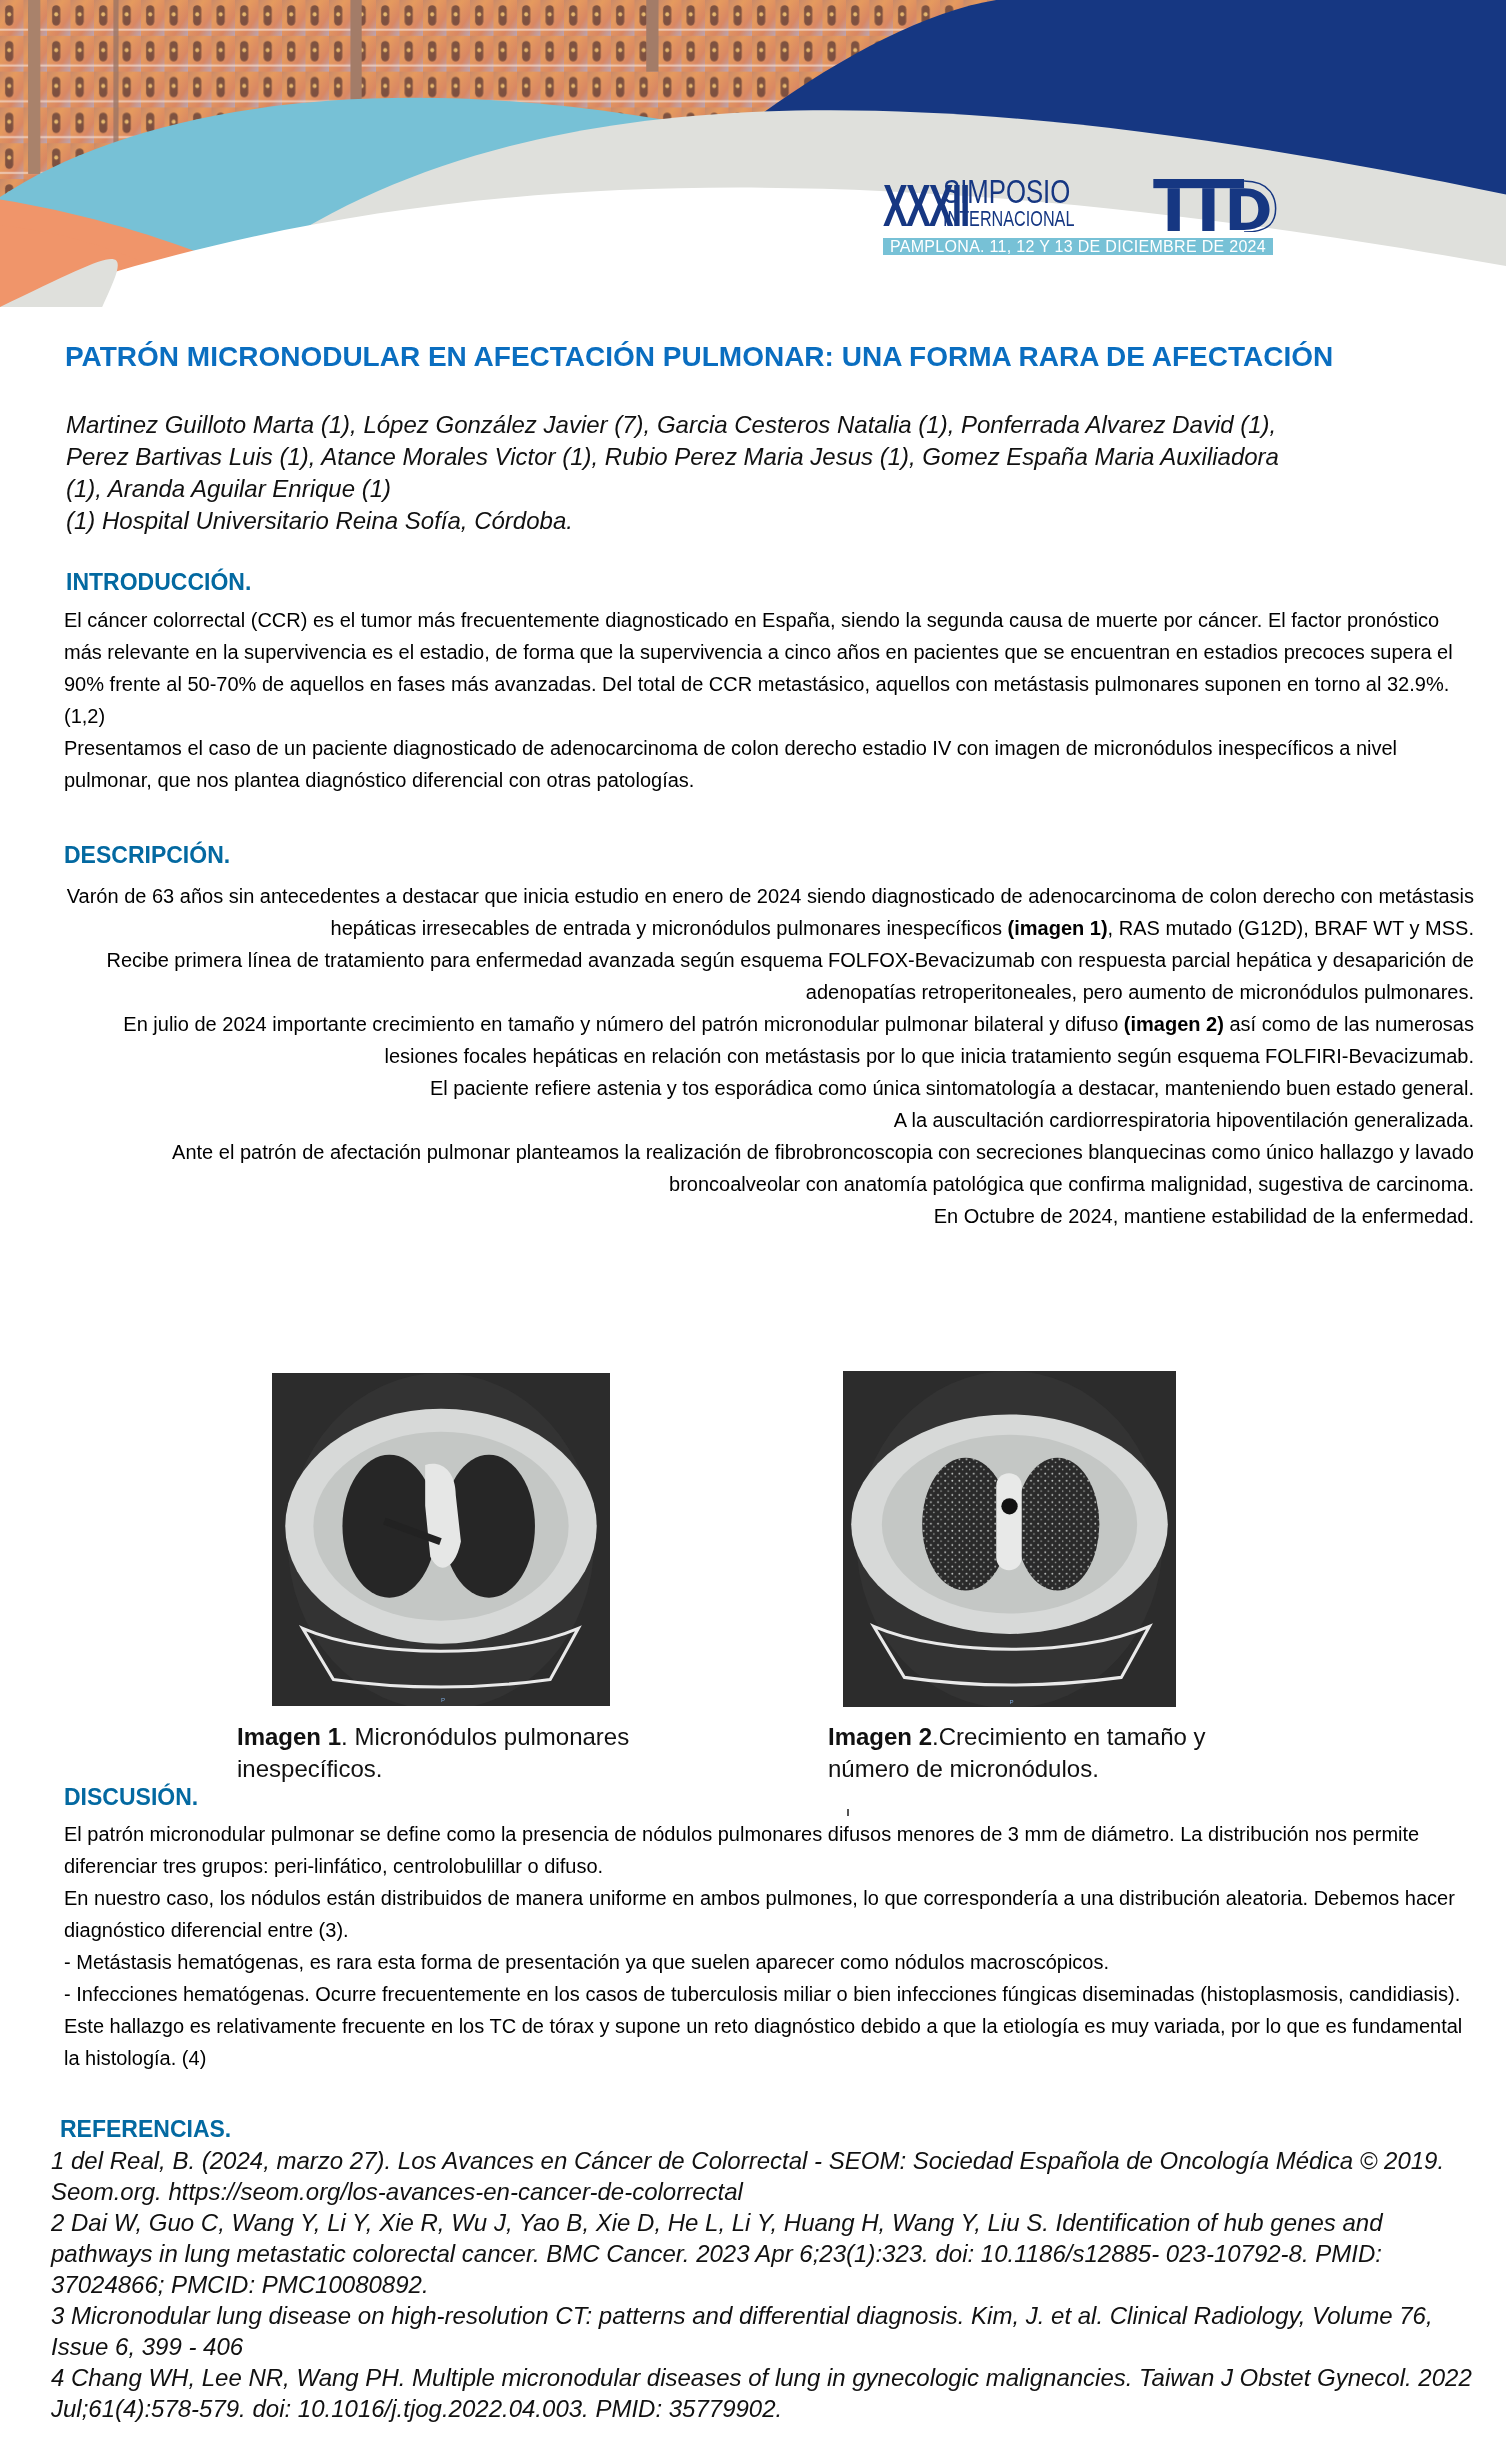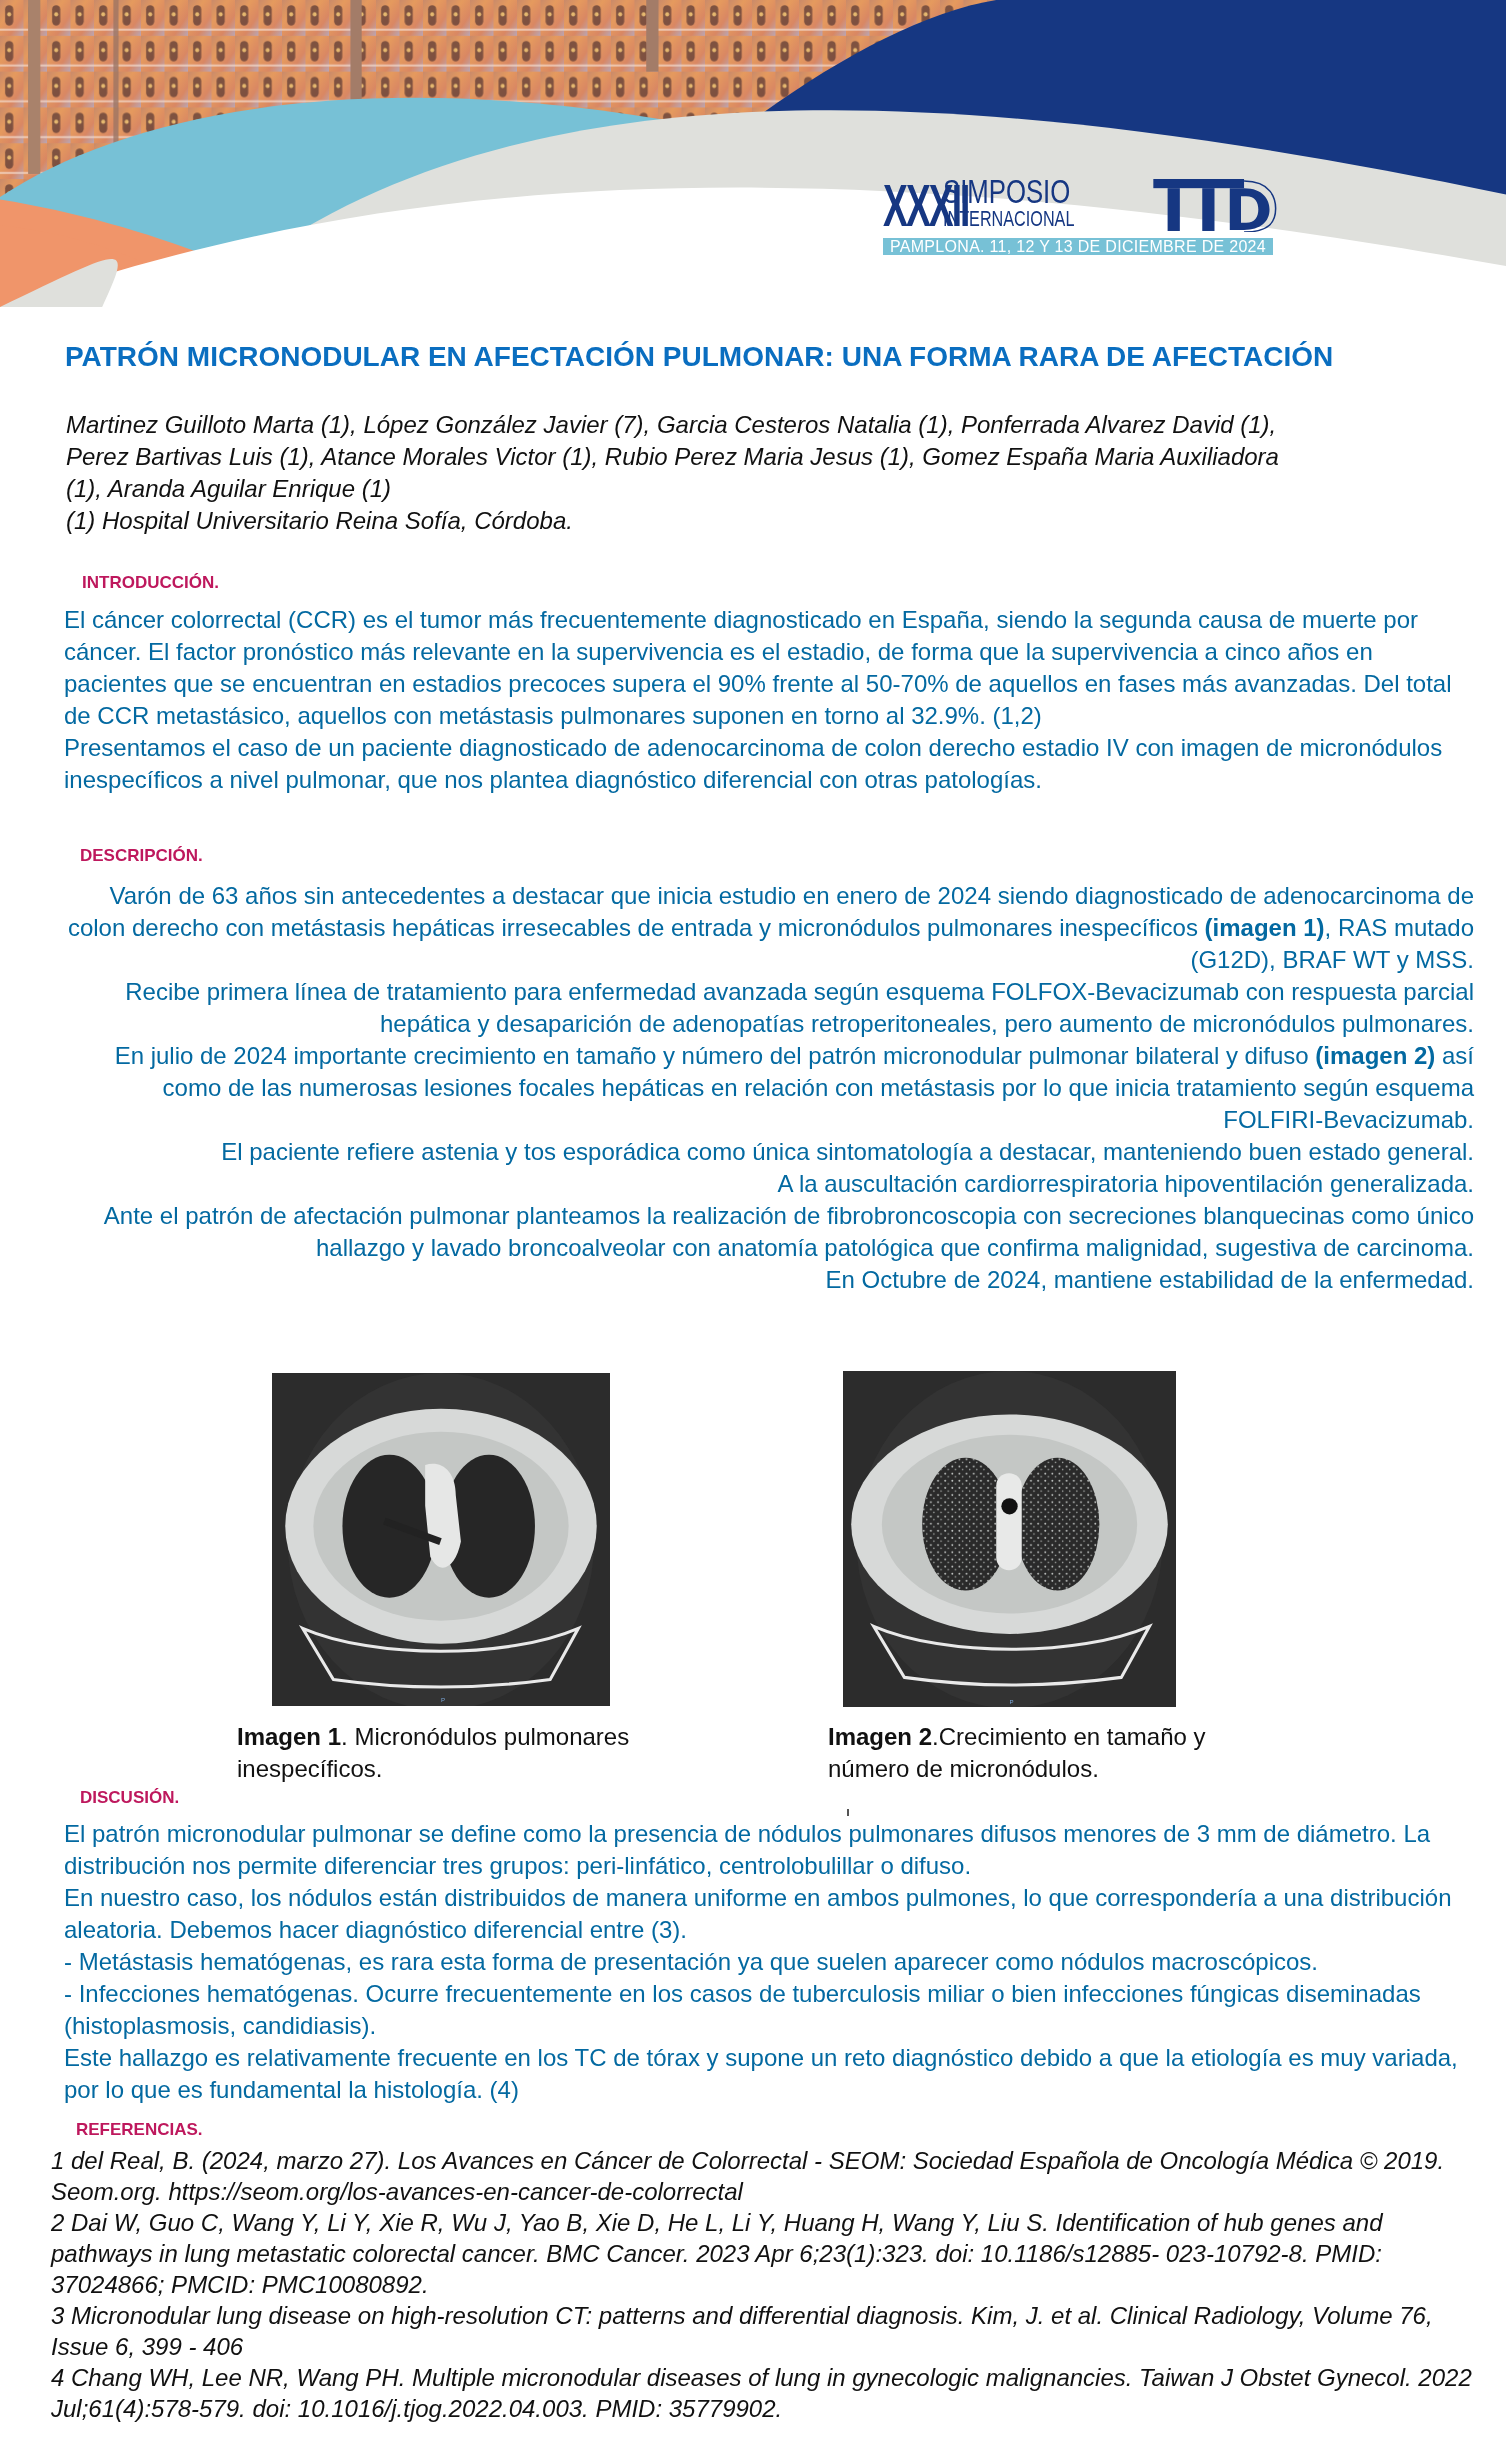--- a/index.html
+++ b/index.html
@@ -16,22 +16,22 @@
       transform:scaleX(0.72); transform-origin:left top; line-height:23.5px; }
   .logo-ttd { position:absolute; left:270px; top:6.1px; width:124px; height:53px; }
   .logo-date { position:absolute; left:0; top:65px; width:390px; height:17.4px; background:#77c1d6;
       color:#fff; font-weight:normal; font-size:16px; line-height:17.4px; text-align:center;
       letter-spacing:0.3px; }
 
   .title { position:absolute; left:65px; top:341px; width:1380px; color:#0a6ec0;
       font-weight:bold; font-size:28px; line-height:31px; }
   .authors { position:absolute; left:66px; top:409px; width:1410px; font-style:italic;
       font-size:24px; line-height:32px; color:#111; }
-  .section-h { position:absolute; color:#be185d; font-weight:bold; font-size:17px; line-height:29px;margin-left:16px; }
-  .para { position:absolute; left:64px; width:1410px; font-size:24px; line-height:32px; color:#0369a1; }
+  .section-h { position:absolute; color:#0369a1; font-weight:bold; font-size:23px; line-height:29px; }
+  .para { position:absolute; left:64px; width:1410px; font-size:20px; line-height:32px; color:#000000; }
   .para p { margin:0; }
   .para b { font-weight:bold; }
 
   .ct { position:absolute; background:#2b2b2b; overflow:hidden; }
   .caption { position:absolute; font-size:24px; line-height:32px; color:#111; }
   .caption b { font-weight:bold; }
 
   .refs { position:absolute; left:51px; top:2145px; width:1431px; font-style:italic;
       font-size:24px; line-height:31px; color:#111; }
   .refs p { margin:0; }

